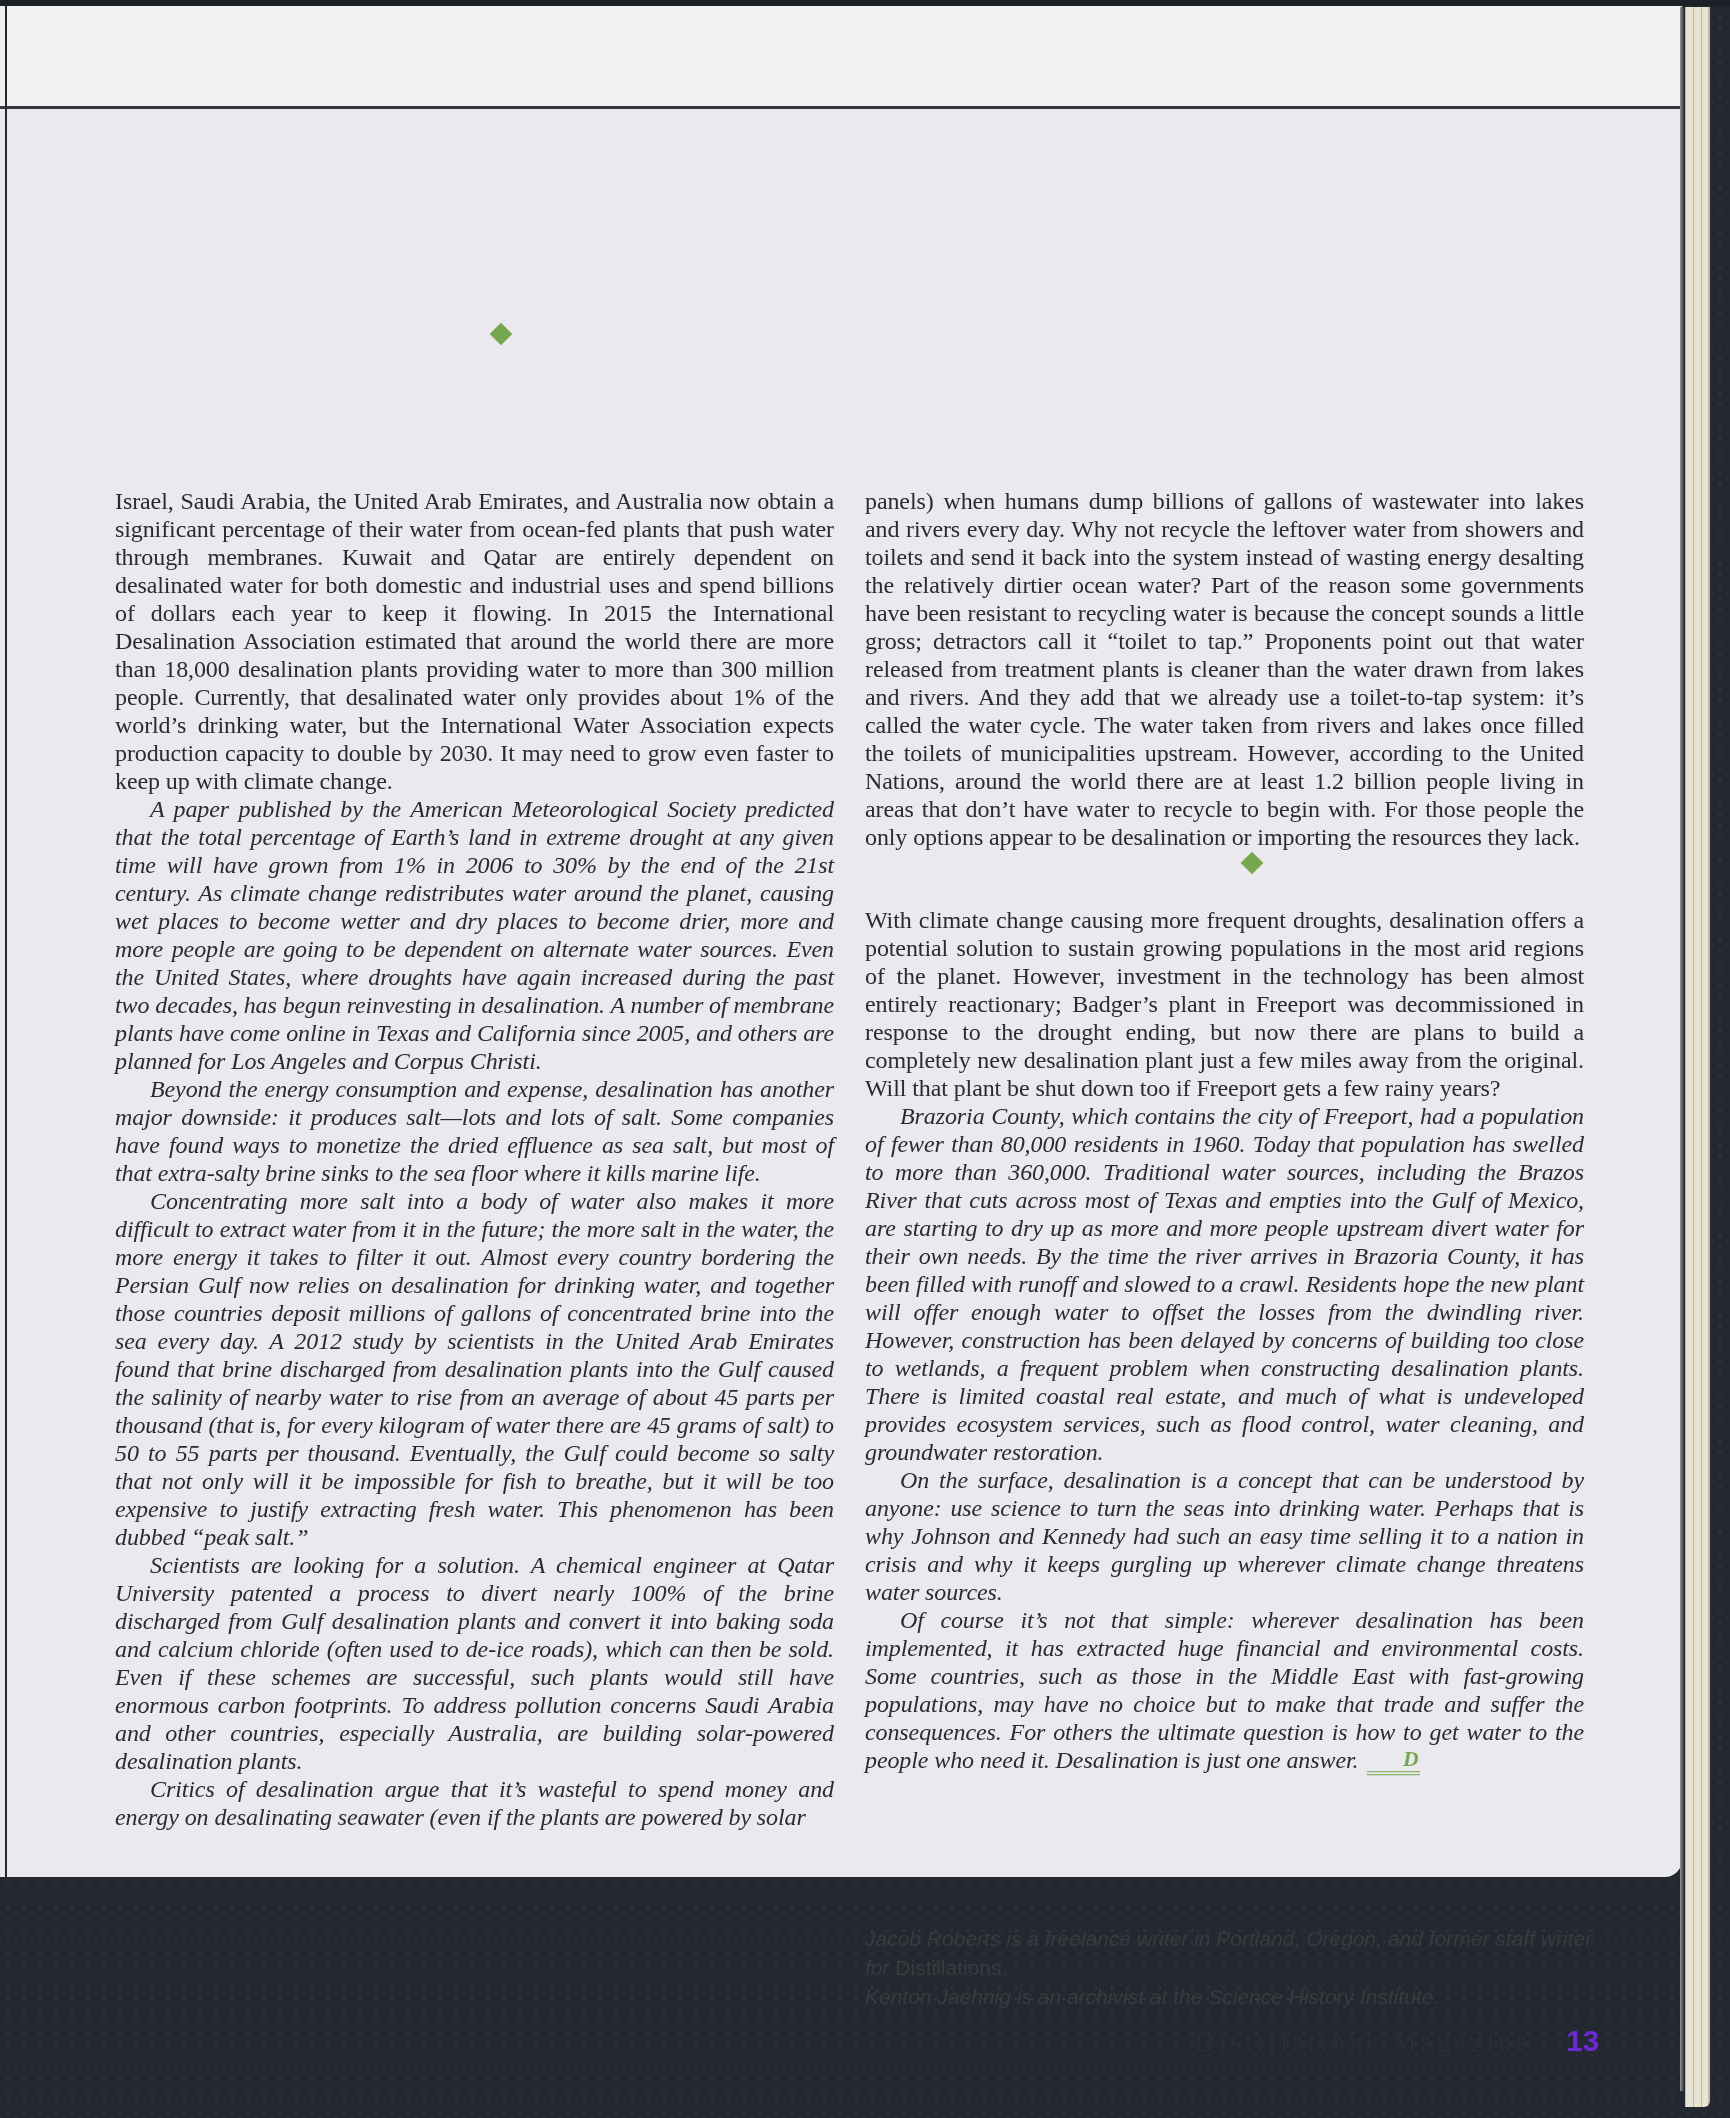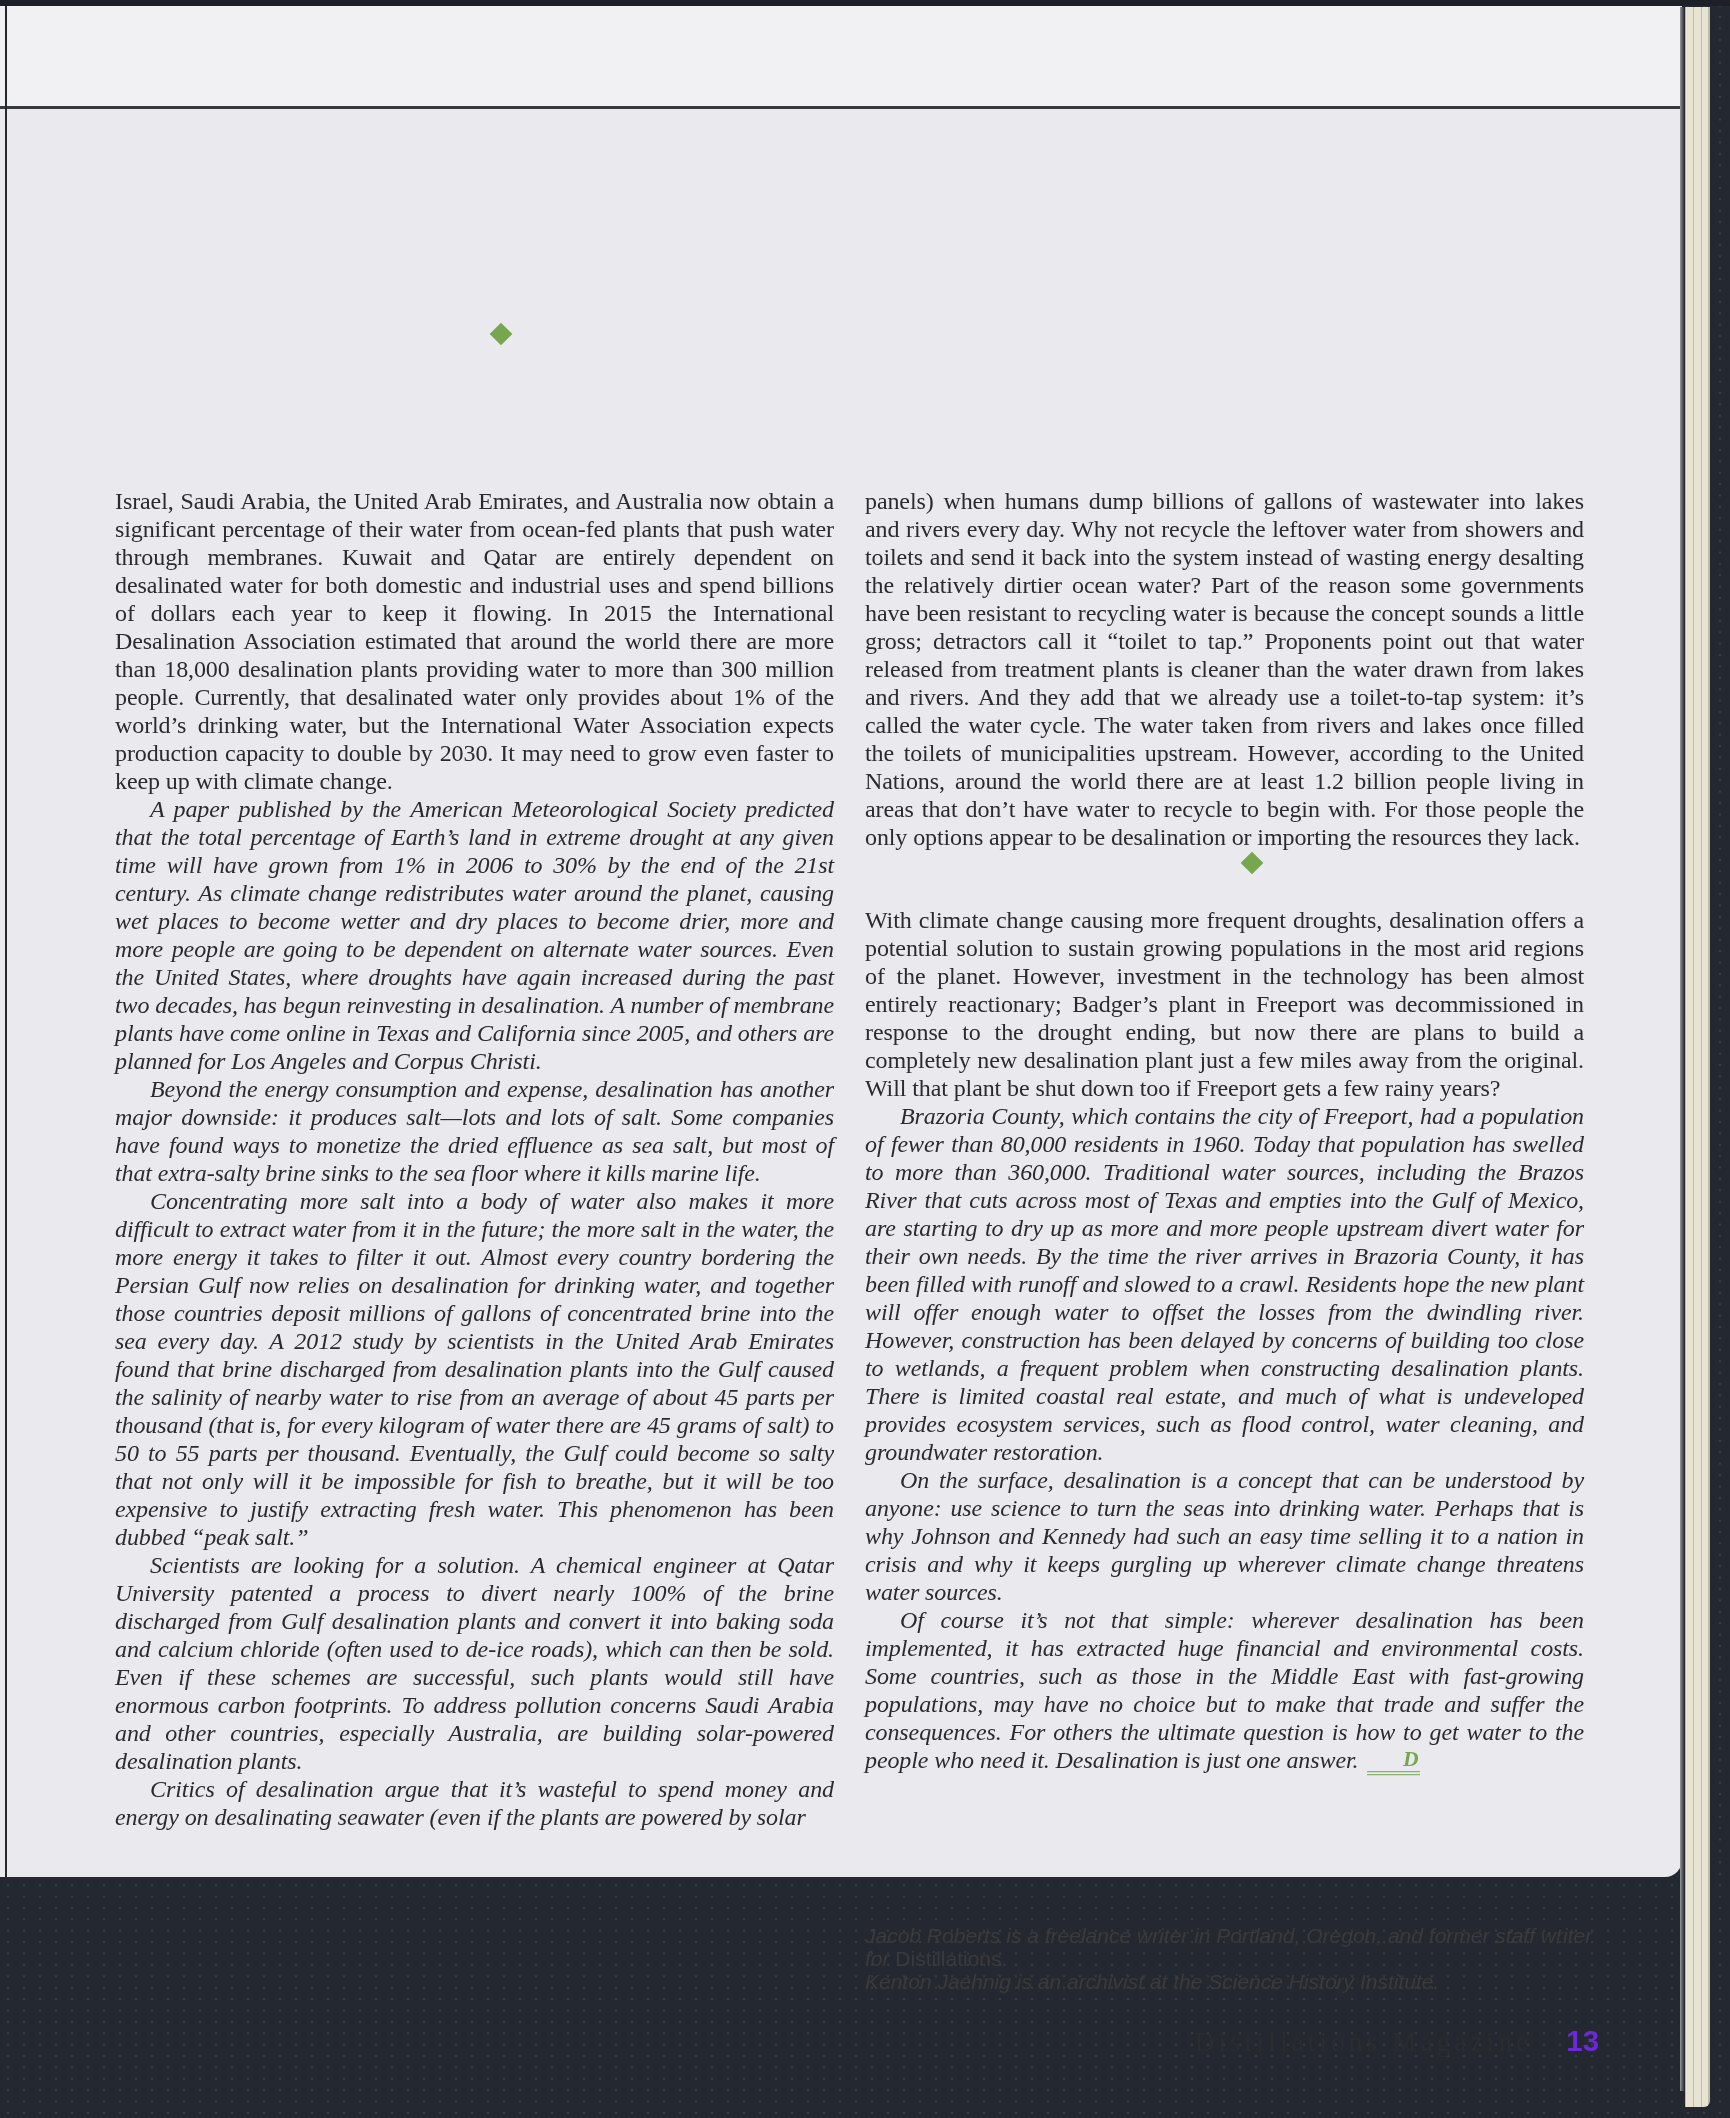--- a/index.html
+++ b/index.html
@@ -62,21 +62,21 @@
     border-bottom: 4.2px double #76a64d;
     margin-left: 8.4px;
     transform: translateY(-1.8px);
     padding: 0 1.2px 0.6px 1.2px;
   }
 
   .bio {
     position: absolute; left: 865px; top: 1918px; width: 745px;
     font-family: "Liberation Sans", sans-serif;
     font-style: italic;
-    font-size: 21px; line-height: 23px;
+    font-size: 21px; line-height: 29px;
     color: #3b3b3d;
   }
   .bio .upright { font-style: normal; }
 
   .footer {
     position: absolute; left: 1130px; top: 2018px; width: 469px;
     text-align: right; white-space: nowrap;
   }
   .footer .magazine {
     font-family: Liberation Serif, serif;

